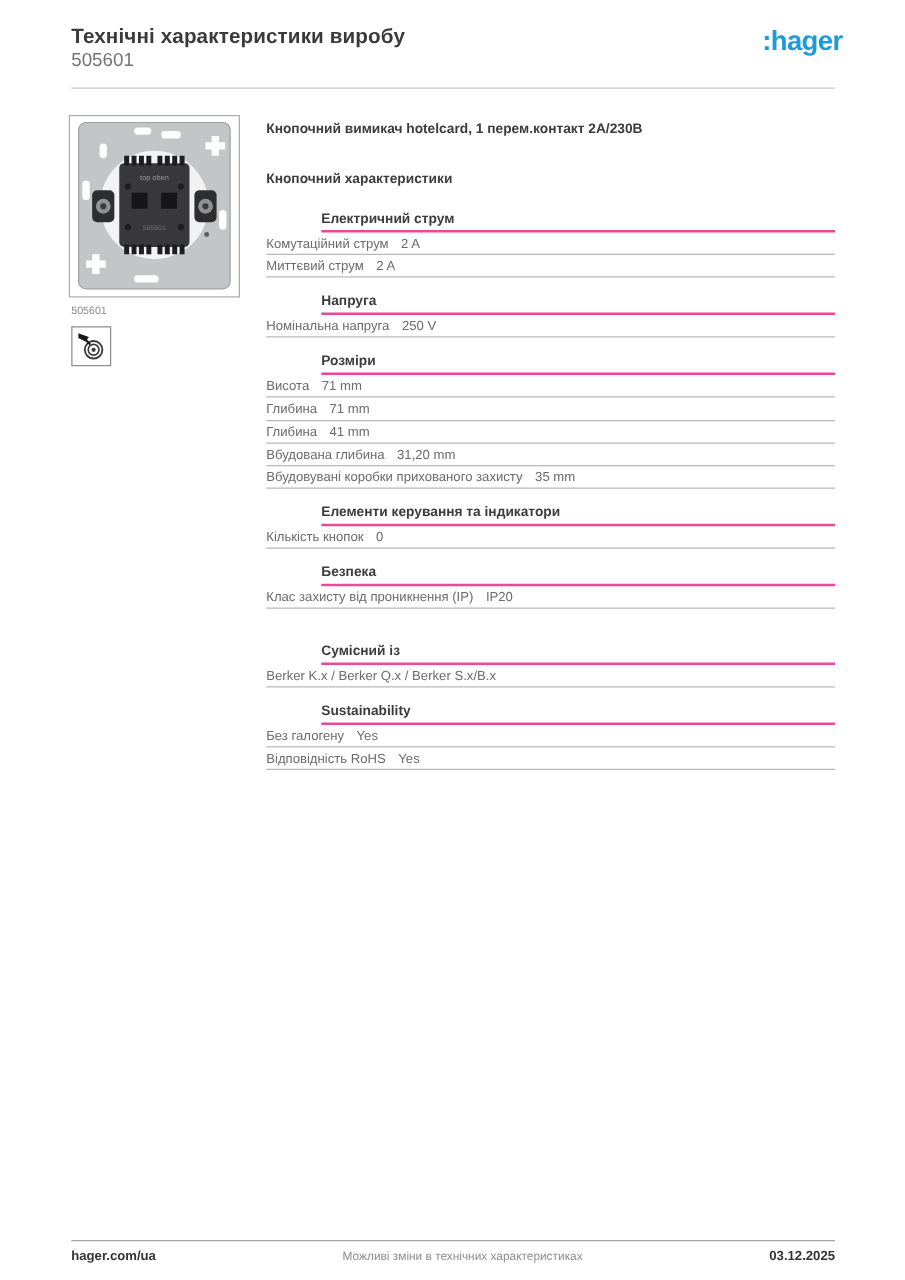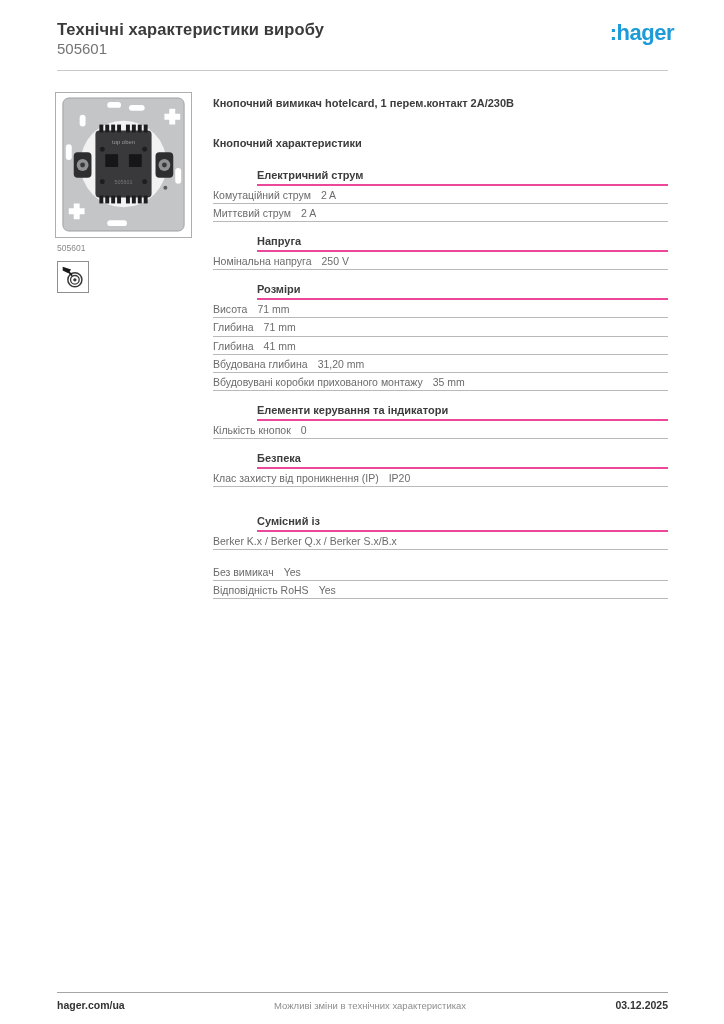--- a/index.html
+++ b/index.html
@@ -168,21 +168,21 @@
     <span class="lbl">Глибина</span>
     <span class="val">41 mm</span>
   </div>
 
   <div class="spec-row">
     <span class="lbl">Вбудована глибина</span>
     <span class="val">31,20 mm</span>
   </div>
 
   <div class="spec-row">
-    <span class="lbl">Вбудовувані коробки прихованого монтажу</span>
+    <span class="lbl">Вбудовувані коробки прихованого захисту</span>
     <span class="val">35 mm</span>
   </div>
 </div>
   </div>
 
   <div class="section">
     <div class="section-title">Елементи керування та індикатори</div>
     <div>
   <div class="spec-row">
     <span class="lbl">Кількість кнопок</span>
@@ -205,23 +205,24 @@
     <div class="section-title">Сумісний із</div>
     <div>
   <div class="spec-row">
     <span class="lbl">Berker K.x / Berker Q.x / Berker S.x/B.x</span>
     <span class="val"></span>
   </div>
 </div>
   </div>
 
   <div class="section">
-    <div>
-  <div class="spec-row">
-    <span class="lbl">Без вимикач</span>
+    <div class="section-title">Sustainability</div>
+    <div>
+  <div class="spec-row">
+    <span class="lbl">Без галогену</span>
     <span class="val">Yes</span>
   </div>
 
   <div class="spec-row">
     <span class="lbl">Відповідність RoHS</span>
     <span class="val">Yes</span>
   </div>
 </div>
   </div>
 </div>

